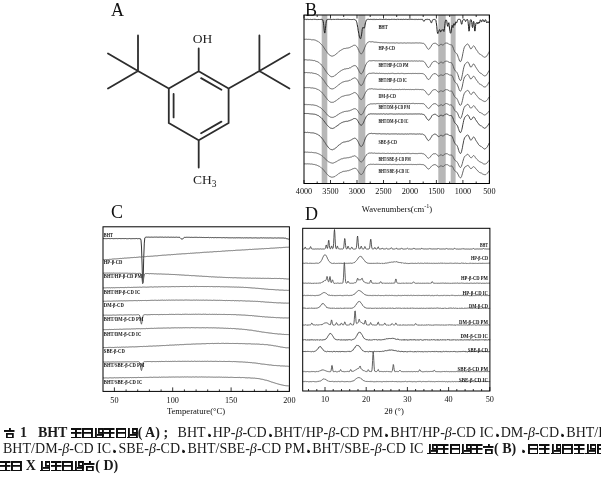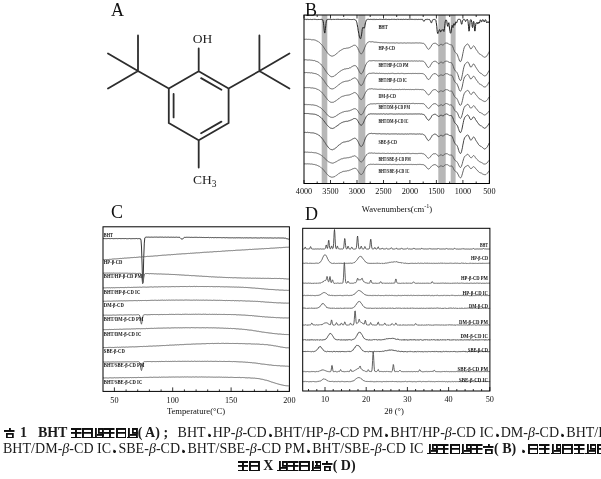--- a/index.html
+++ b/index.html
@@ -107,12 +107,12 @@
     <text x="488" y="308.4" font-size="5.4" font-weight="bold" text-anchor="end" fill="#111" textLength="19" lengthAdjust="spacingAndGlyphs">DM-β-CD</text>
     <text x="488" y="323.9" font-size="5.4" font-weight="bold" text-anchor="end" fill="#111" textLength="29" lengthAdjust="spacingAndGlyphs">DM-β-CD PM</text>
     <text x="488" y="338.2" font-size="5.4" font-weight="bold" text-anchor="end" fill="#111" textLength="27.5" lengthAdjust="spacingAndGlyphs">DM-β-CD IC</text>
     <text x="488" y="352.2" font-size="5.4" font-weight="bold" text-anchor="end" fill="#111" textLength="20" lengthAdjust="spacingAndGlyphs">SBE-β-CD</text>
     <text x="488" y="370.5" font-size="5.4" font-weight="bold" text-anchor="end" fill="#111" textLength="30.5" lengthAdjust="spacingAndGlyphs">SBE-β-CD PM</text>
     <text x="488" y="382.09999999999997" font-size="5.4" font-weight="bold" text-anchor="end" fill="#111" textLength="29" lengthAdjust="spacingAndGlyphs">SBE-β-CD IC</text>
     <text x="305" y="219.5" font-size="18" fill="#111">D</text>
 </svg>
 <div class="cap" style="left:4px;top:424.5px;letter-spacing:0px"><span class="k kc kw"></span><b> 1</b><span style="display:inline-block;width:11px"></span><b>BHT </b><span class="k ka"></span><span class="k kb"></span><span class="k kd"></span><span class="k ka"></span><span class="k kb"></span><span class="k kd"></span><b>( A) ; </b><span style="display:inline-block;width:6px"></span>BHT<span class="dn"></span>HP-<i>β</i>-CD<span class="dn"></span>BHT/HP-<i>β</i>-CD PM<span class="dn"></span>BHT/HP-<i>β</i>-CD IC<span class="dn"></span>DM-<i>β</i>-CD<span class="dn"></span>BHT/DM-<i>β</i>-CD PM<span class="dn"></span></div>
 <div class="cap" style="left:3px;top:440.5px;letter-spacing:0.03px">BHT/DM-<i>β</i>-CD IC<span class="dn"></span>SBE-<i>β</i>-CD<span class="dn"></span>BHT/SBE-<i>β</i>-CD PM<span class="dn"></span>BHT/SBE-<i>β</i>-CD IC <span class="k kd"></span><span class="k ka"></span><span class="k kb"></span><span class="k kd"></span><span class="k ka"></span><span class="k kc"></span><b>( B) </b><span class="dn"></span><span class="k kb km"></span><span class="k ka km"></span><span class="k kd km"></span><span class="k kb km"></span><span class="k ka km"></span><span class="k kd km"></span><span class="k kb km"></span><span class="k ka km"></span><span class="k kc km"></span><b>( C) </b><span class="dn"></span></div>
-<div class="cap" style="left:0;right:8px;top:457.5px;text-align:center"><span class="k ka"></span><span class="k kb"></span><b> X </b><span class="k kd"></span><span class="k ka"></span><span class="k kb"></span><span class="k kd"></span><span class="k kc"></span><b>( D)</b></div>
+<div class="cap" style="left:0;right:8px;top:457.5px;text-align:left"><span class="k ka"></span><span class="k kb"></span><b> X </b><span class="k kd"></span><span class="k ka"></span><span class="k kb"></span><span class="k kd"></span><span class="k kc"></span><b>( D)</b></div>
 </body></html>

